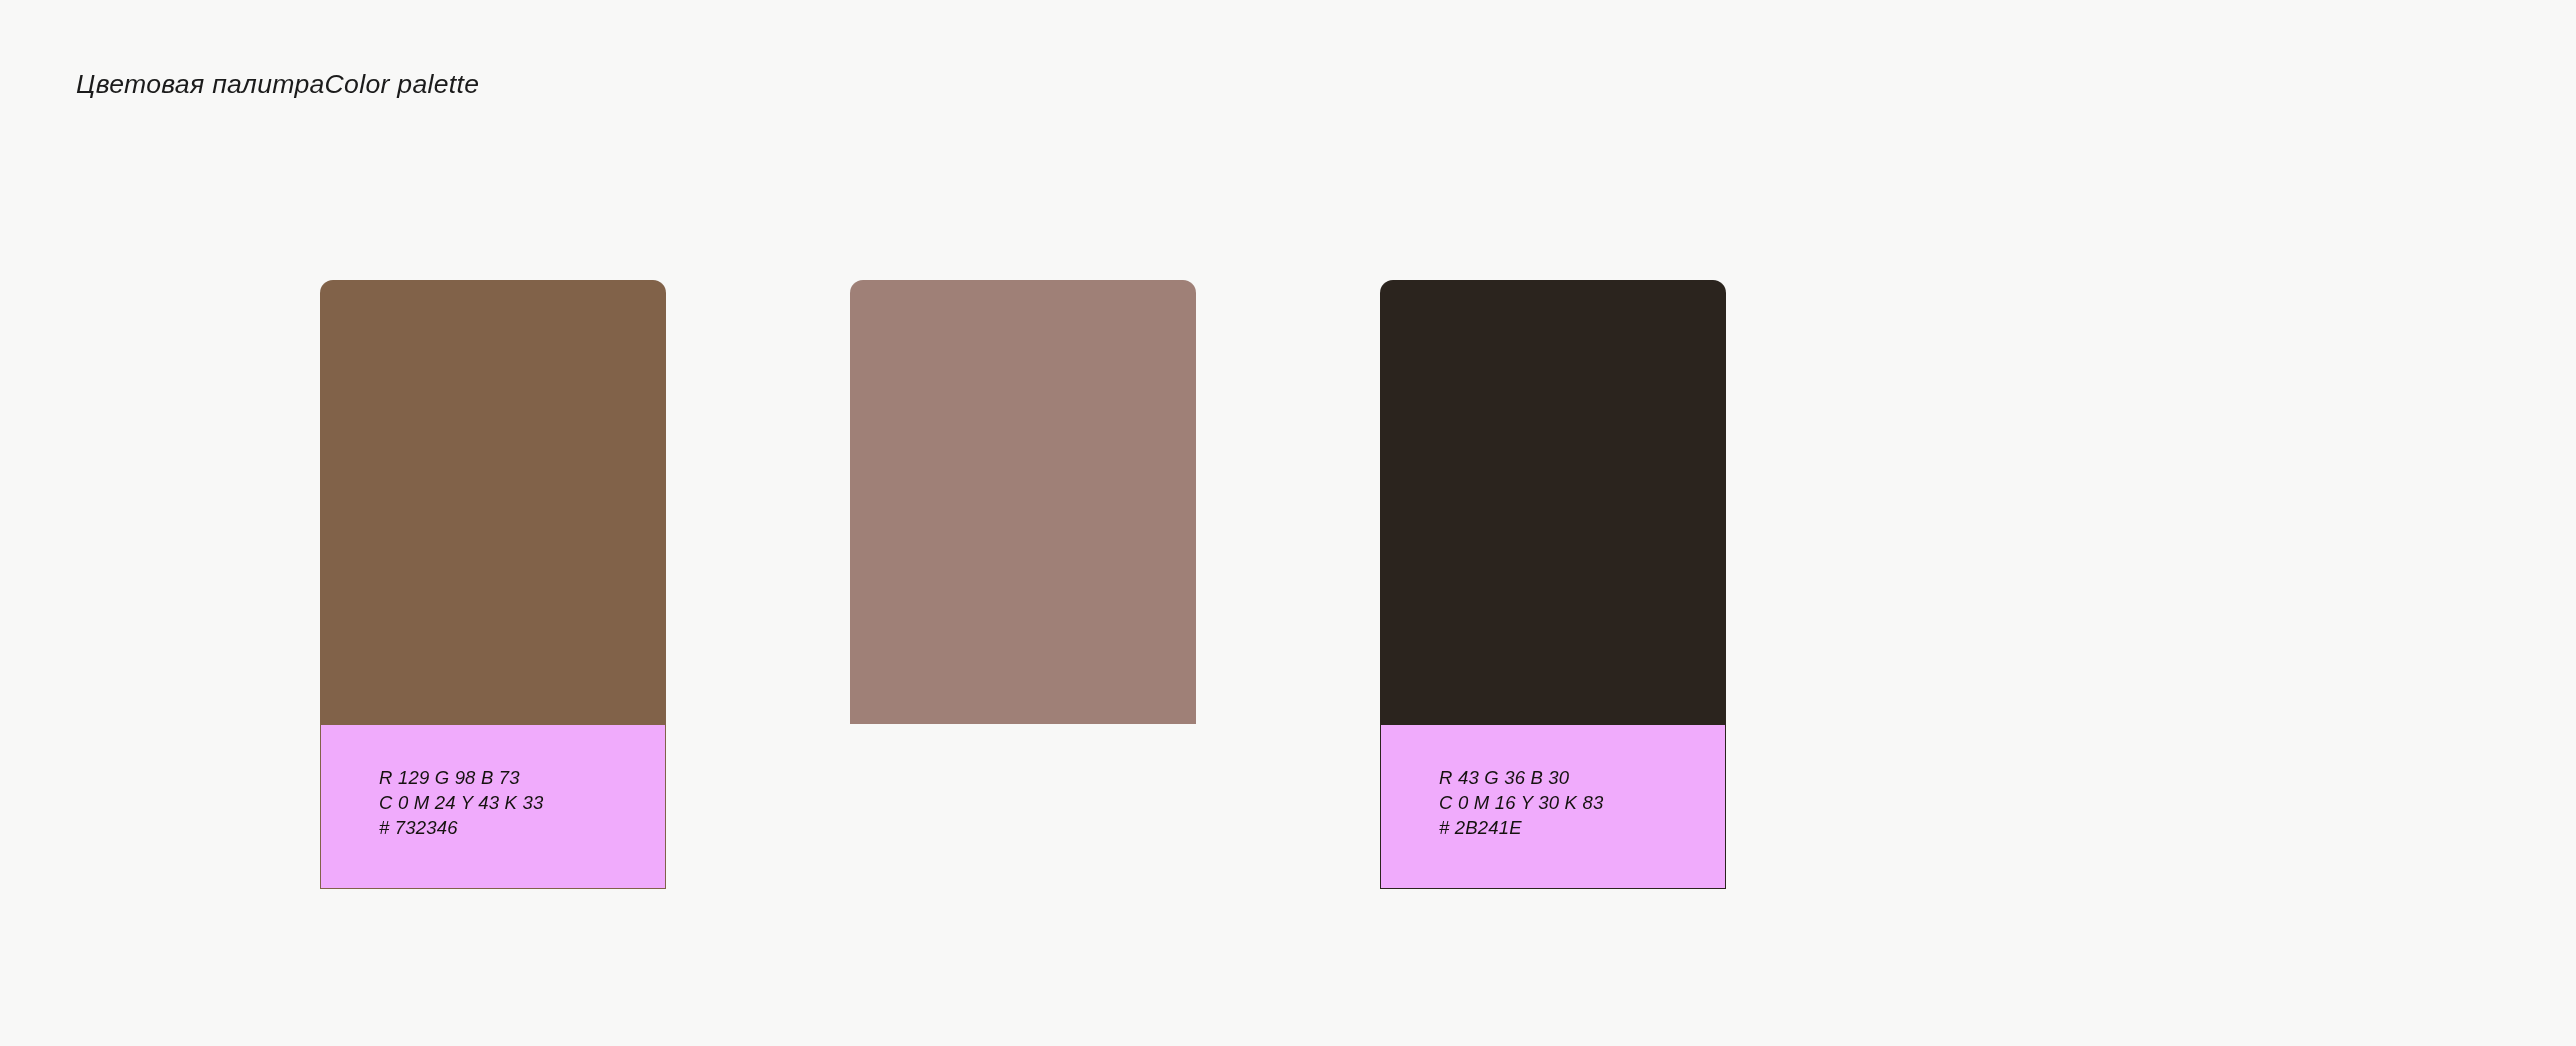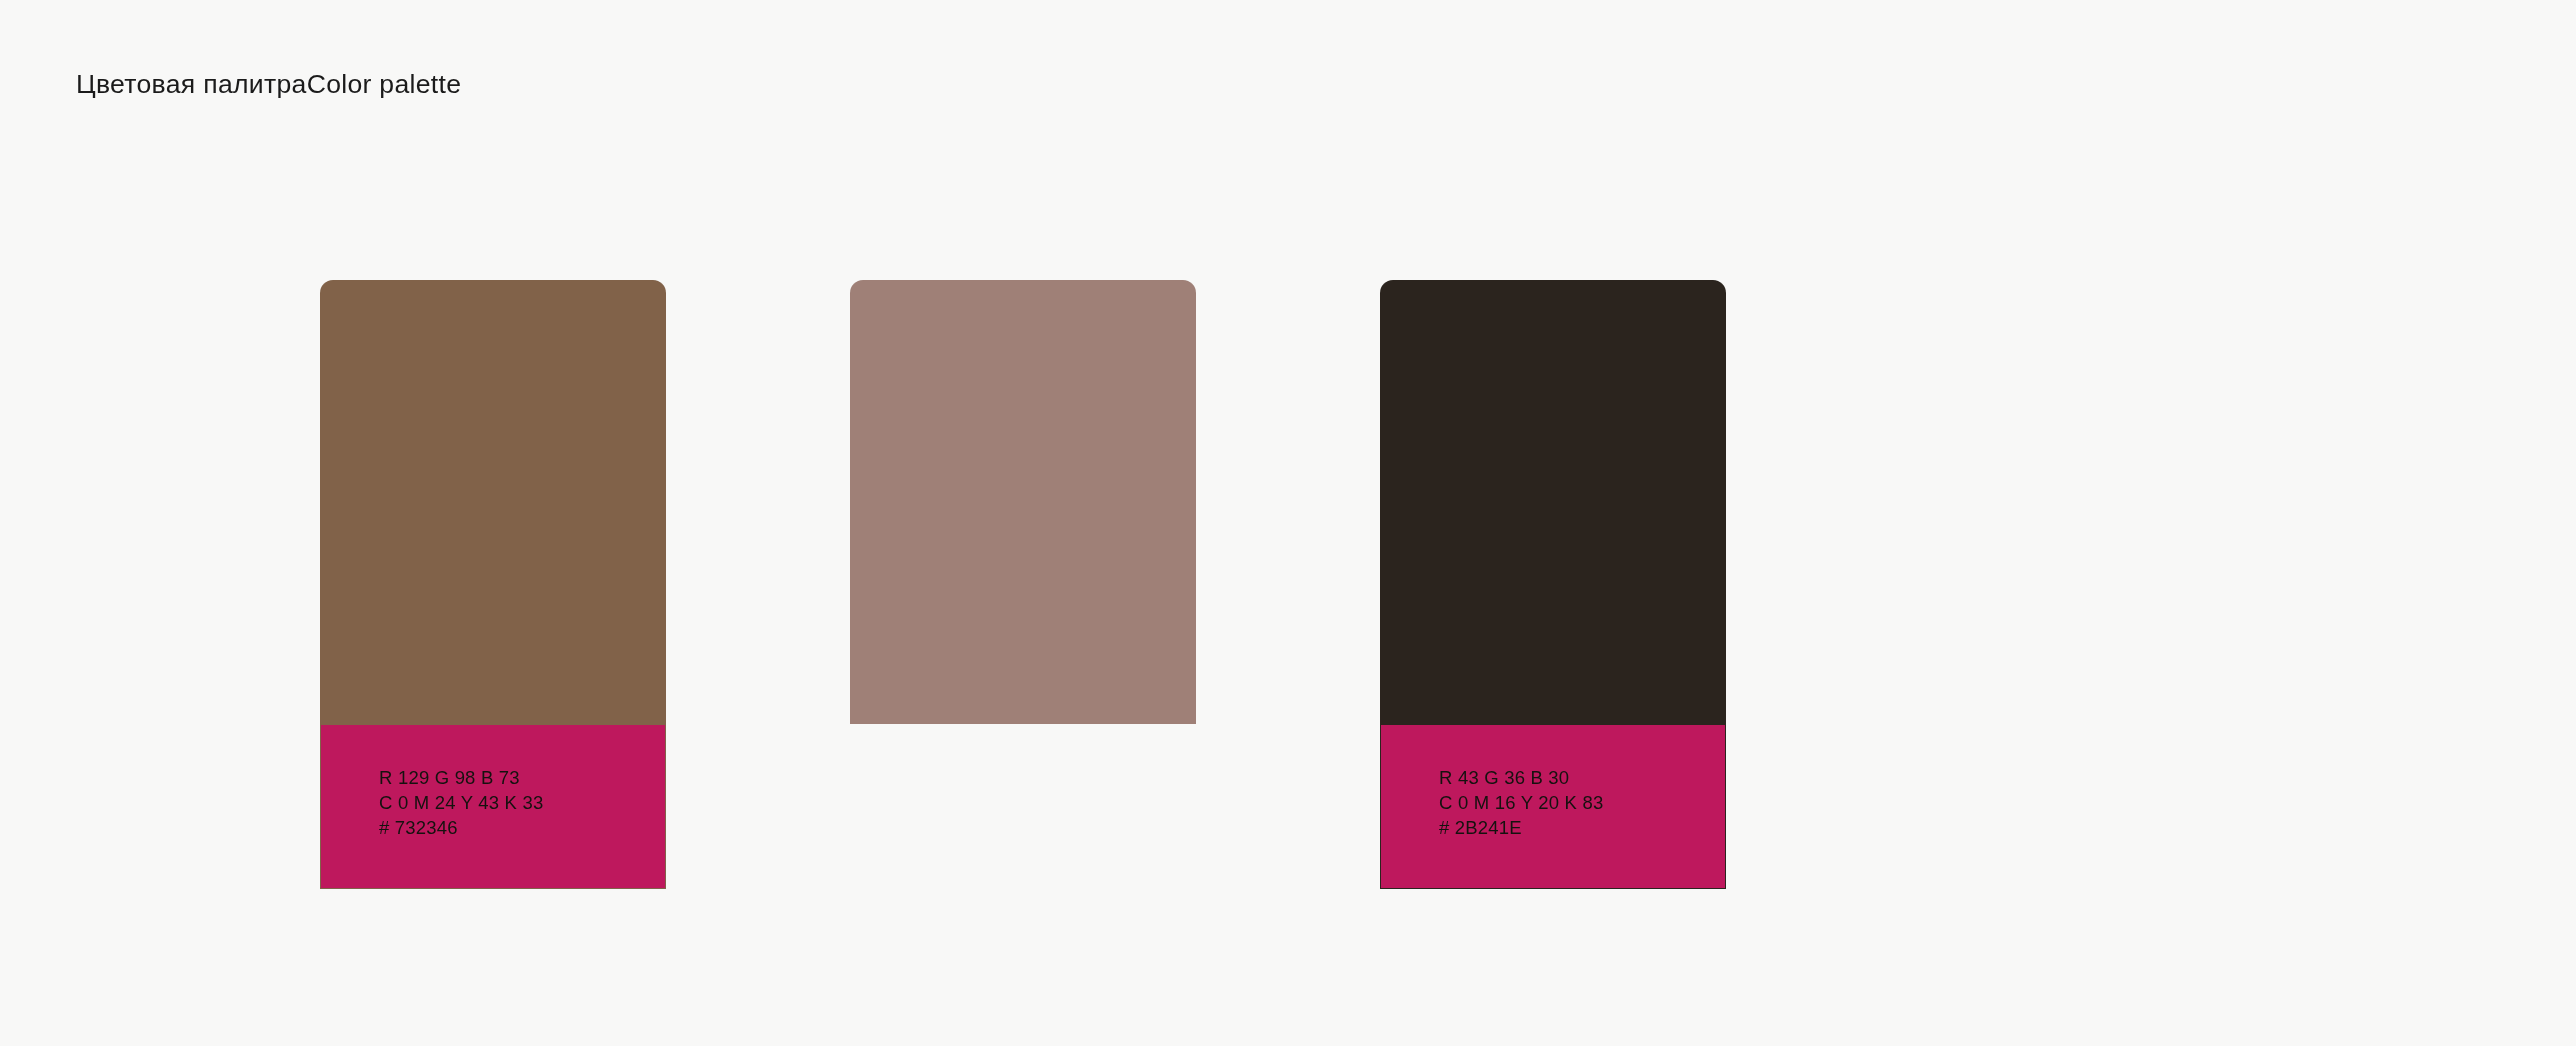--- a/index.html
+++ b/index.html
@@ -13,20 +13,21 @@
   body {
     background: #F8F8F7;
     font-family: "Liberation Sans", sans-serif;
     -webkit-font-smoothing: antialiased;
   }
 
   .page {
     position: relative;
     width: 2576px;
     height: 895px;
+    font-style: italic;
   }
 
   
   .header {
     position: absolute;
     left: 76px;
     top: 69px;
     display: flex;
     align-items: baseline;
   }
@@ -66,21 +67,21 @@
   }
 
   .swatch-color {
     height: 444px;
     width: 100%;
     border-radius: 13px 13px 0 0;
   }
 
   .swatch-info {
     flex: 1;
-    background: #be185d;
+    background: #f0abfc;
     border-style: solid;
     border-width: 0.8px 1.6px 1.6px 1.6px;
     padding: 40px 0 0 58px;
   }
 
   .swatch-line {
     font-size: 18.5px;
     line-height: 25px;
     letter-spacing: 0.2px;
     color: #15120f;
@@ -110,20 +111,20 @@
 
     <div class="swatch-card">
       <div class="swatch-color" style="background-color: rgb(159, 128, 119);"></div>
     </div>
 
 
     <div class="swatch-card">
       <div class="swatch-color" style="background-color: rgb(43, 36, 30);"></div>
       <div class="swatch-info" style="border-color: rgb(43, 36, 30);">
         <div class="swatch-line">R 43 G 36 B 30</div>
-        <div class="swatch-line">C 0 M 16 Y 20 K 83</div>
+        <div class="swatch-line">C 0 M 16 Y 30 K 83</div>
         <div class="swatch-line"># 2B241E</div>
       </div>
     </div>
 
   </div>
 </div>
 
 
 </body></html>

